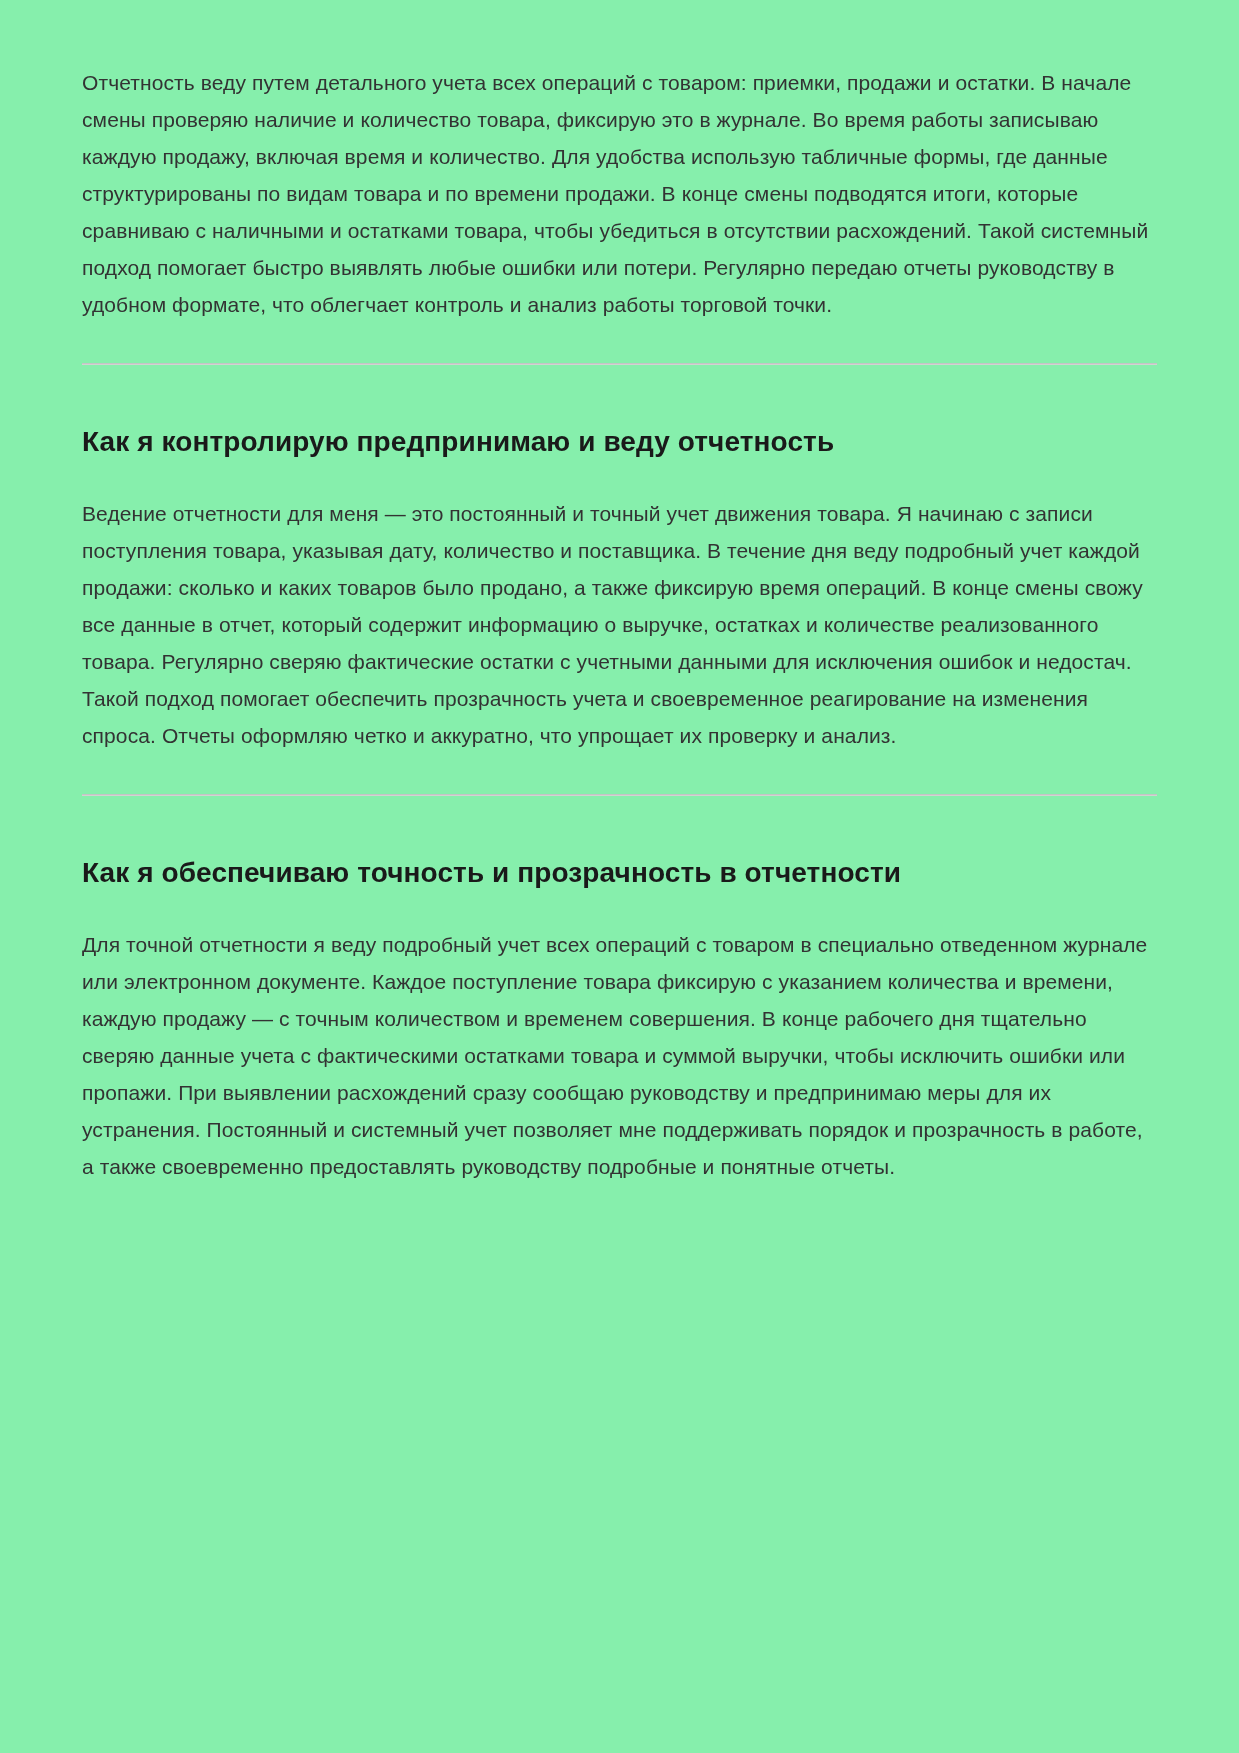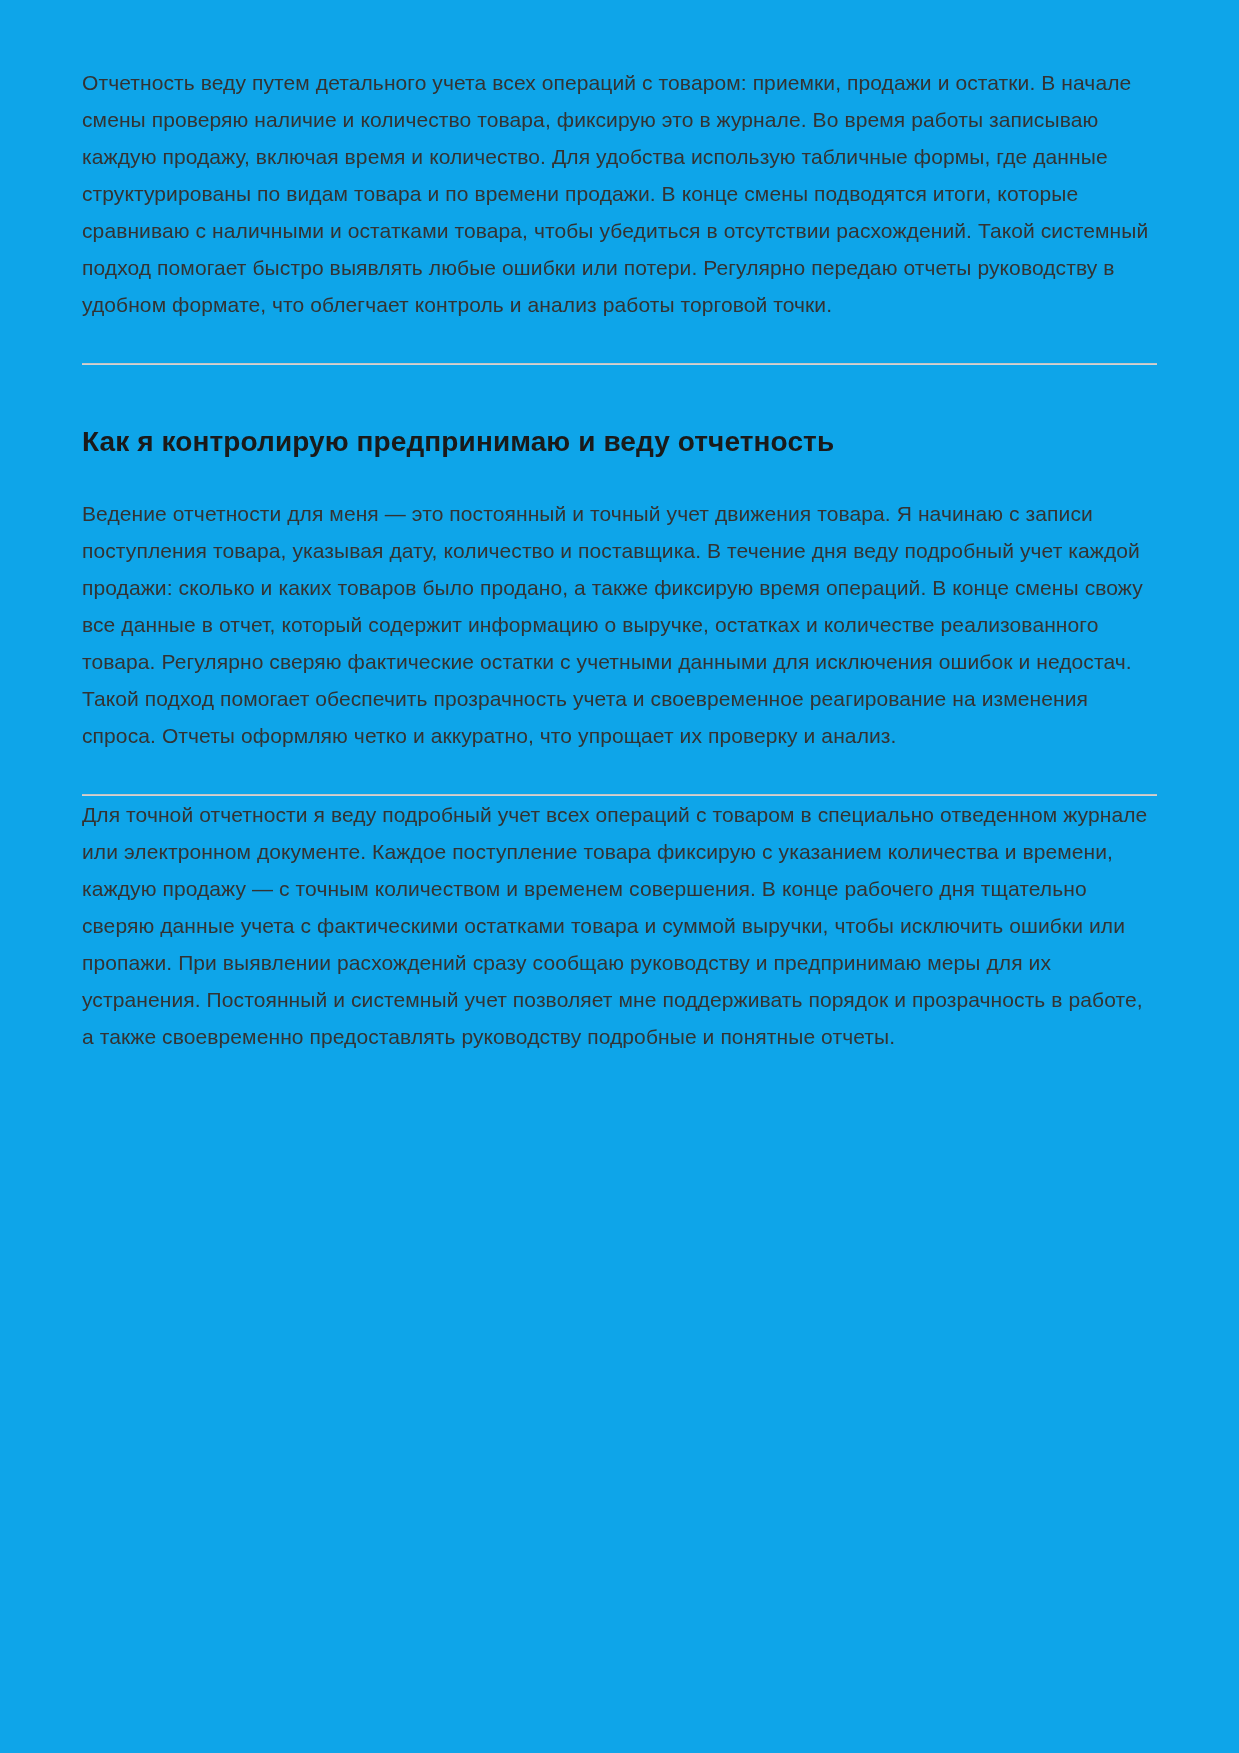--- a/index.html
+++ b/index.html
@@ -12,21 +12,21 @@
     height: 1753px;
     font-family: "Liberation Sans", "DejaVu Sans", sans-serif;
     color: #333333;
     overflow: hidden;
   }
   .page {
     box-sizing: border-box;
     width: 1239px;
     min-height: 1753px;
     padding: 64px 82px 60px 82px;
-    background: #0ea5e9;
+    background: #86efac;
   }
   .body-text {
     margin: 0;
     font-size: 21px;
     line-height: 37px;
     font-weight: 400;
     color: #333333;
     letter-spacing: 0.1px;
   }
   .divider {
@@ -52,16 +52,17 @@
   <p class="body-text">Отчетность веду путем детального учета всех операций с товаром: приемки, продажи и остатки. В начале смены проверяю наличие и количество товара, фиксирую это в журнале. Во время работы записываю каждую продажу, включая время и количество. Для удобства использую табличные формы, где данные структурированы по видам товара и по времени продажи. В конце смены подводятся итоги, которые сравниваю с наличными и остатками товара, чтобы убедиться в отсутствии расхождений. Такой системный подход помогает быстро выявлять любые ошибки или потери. Регулярно передаю отчеты руководству в удобном формате, что облегчает контроль и анализ работы торговой точки.</p>
 
   <hr class="divider">
 
   <h2 class="section-heading">Как я контролирую предпринимаю и веду отчетность</h2>
 
   <p class="body-text">Ведение отчетности для меня — это постоянный и точный учет движения товара. Я начинаю с записи поступления товара, указывая дату, количество и поставщика. В течение дня веду подробный учет каждой продажи: сколько и каких товаров было продано, а также фиксирую время операций. В конце смены свожу все данные в отчет, который содержит информацию о выручке, остатках и количестве реализованного товара. Регулярно сверяю фактические остатки с учетными данными для исключения ошибок и недостач. Такой подход помогает обеспечить прозрачность учета и своевременное реагирование на изменения спроса. Отчеты оформляю четко и аккуратно, что упрощает их проверку и анализ.</p>
 
   <hr class="divider">
 
+  <h2 class="section-heading">Как я обеспечиваю точность и прозрачность в отчетности</h2>
 
   <p class="body-text">Для точной отчетности я веду подробный учет всех операций с товаром в специально отведенном журнале или электронном документе. Каждое поступление товара фиксирую с указанием количества и времени, каждую продажу — с точным количеством и временем совершения. В конце рабочего дня тщательно сверяю данные учета с фактическими остатками товара и суммой выручки, чтобы исключить ошибки или пропажи. При выявлении расхождений сразу сообщаю руководству и предпринимаю меры для их устранения. Постоянный и системный учет позволяет мне поддерживать порядок и прозрачность в работе, а также своевременно предоставлять руководству подробные и понятные отчеты.</p>
 
 </div>
 
 </body></html>

